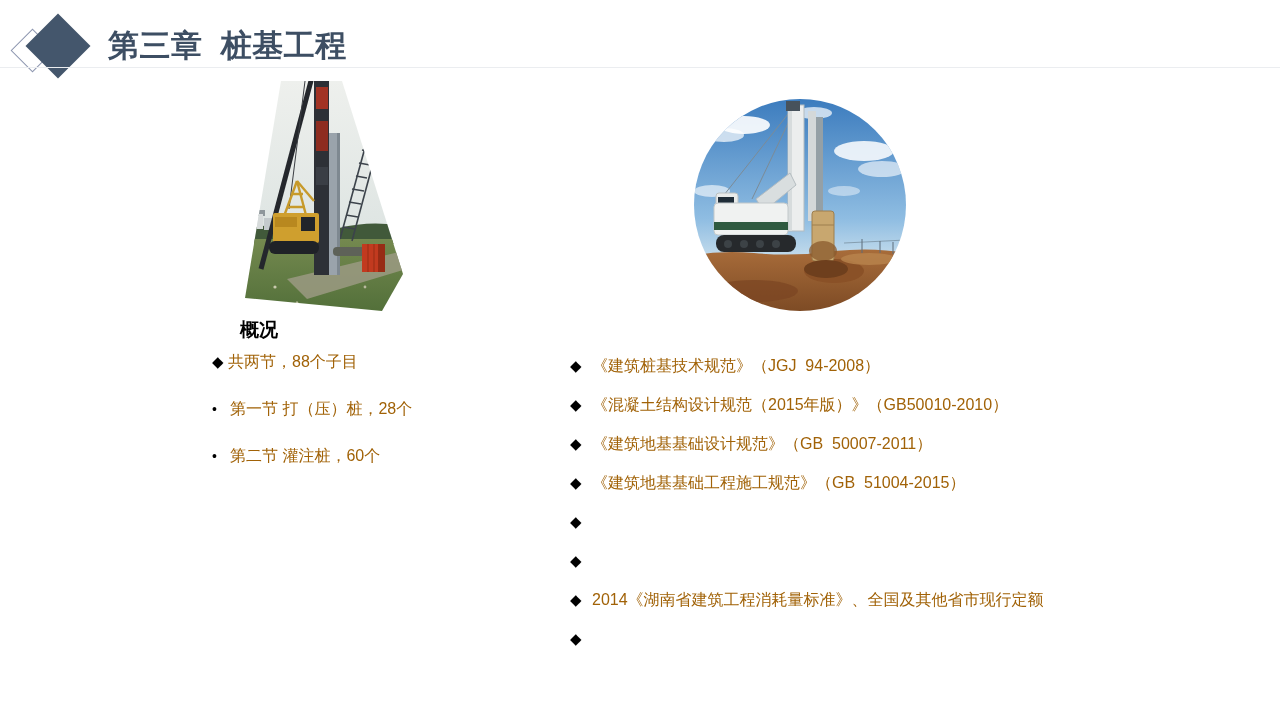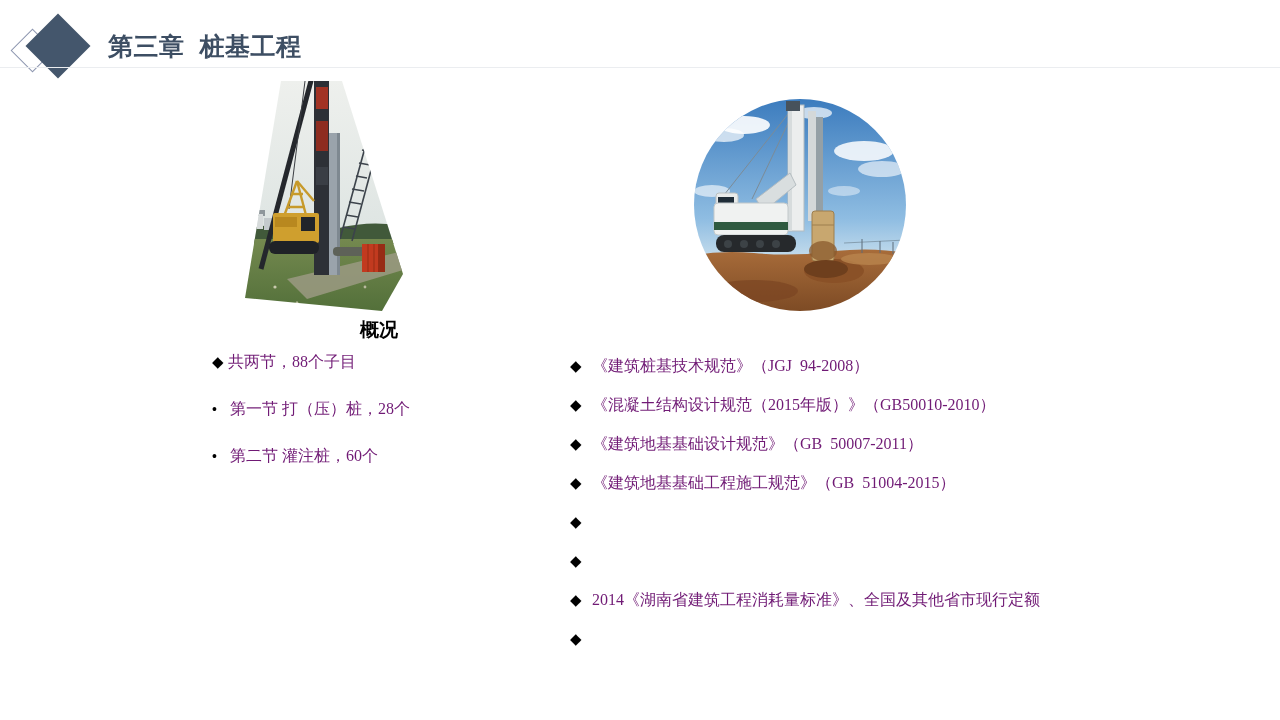--- a/index.html
+++ b/index.html
@@ -12,46 +12,46 @@
   .diamond-outline{
     position:absolute;left:17px;top:35px;width:29px;height:29px;
     border:1.5px solid #8e97b0;background:#fff;transform:rotate(45deg);
   }
   .diamond-fill{
     position:absolute;left:35px;top:23px;width:46px;height:46px;
     background:#44566c;transform:rotate(45deg);
   }
   .page-title{
     position:absolute;left:108px;top:30px;margin:0;
-    font-size:25px;line-height:32px;font-weight:700;color:#3d4e63;
+    font-size:31px;line-height:32px;font-weight:700;color:#3d4e63;
     letter-spacing:0.5px;white-space:pre;
   }
   .header-divider{
     position:absolute;left:0;top:67px;width:1280px;height:1px;background:#ebedf0;
   }
   
   .figure-left{position:absolute;left:245px;top:81px;width:158px;height:230px;}
   .figure-right{position:absolute;left:694px;top:99px;width:212px;height:212px;}
   .caption{
-    position:absolute;font-size:19px;font-weight:700;color:#000;text-align:right;white-space:pre;
+    position:absolute;font-size:19px;font-weight:700;color:#000;text-align:left;white-space:pre;
   }
   .caption-left{left:240px;top:317px;width:158px;}
   .caption-right{left:688px;top:317px;width:212px;}
   
   .list{position:absolute;list-style:none;margin:0;padding:0;font-size:16px;}
   .list-left{left:212px;top:352px;width:300px;}
   .list-right{left:570px;top:356px;width:560px;}
   .list li{display:flex;align-items:flex-start;}
   .list-left li{margin-bottom:27px;line-height:20px;}
   .list-right li{margin-bottom:19px;line-height:20px;}
   .li-bullet{flex:none;color:#000;}
   .list-left li:first-child .li-bullet{width:16px;font-size:15px;}
   .list-left li .li-bullet{width:18px;font-size:14px;}
   .list-right .li-bullet{width:22px;font-size:15px;}
-  .li-text{white-space:pre;color:#701a75;font-family:Liberation Serif, serif;}
+  .li-text{white-space:pre;color:#a16207;}
 </style>
 </head>
 <body>
 
 <div class="slide">
 
   <div class="logo">
     <div class="diamond-outline"></div>
     <div class="diamond-fill"></div>
   </div>

